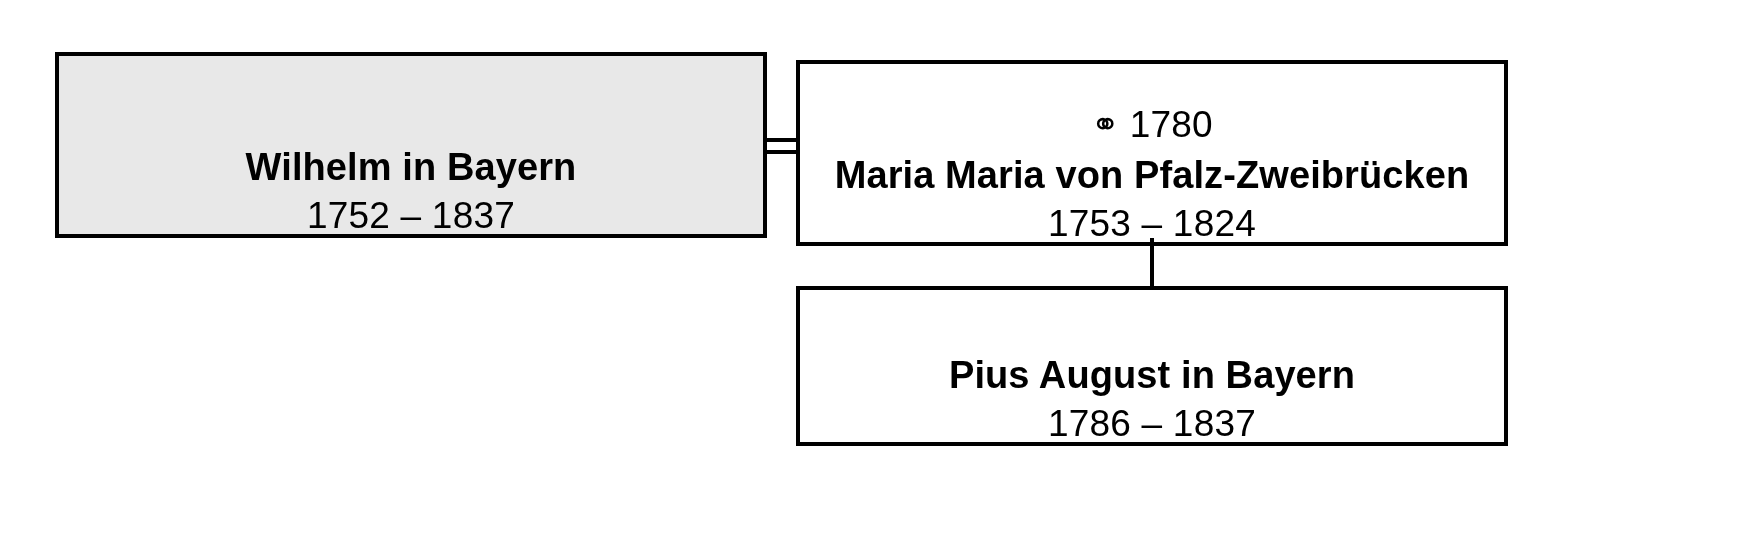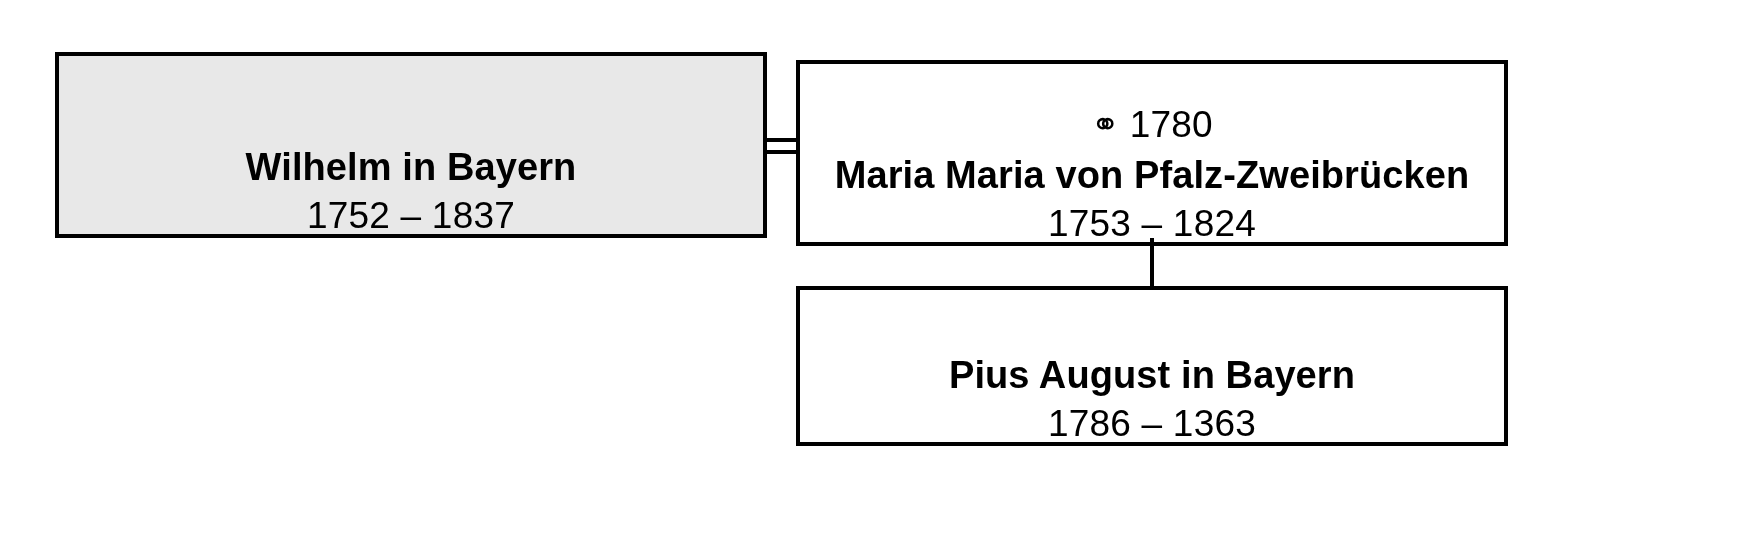--- a/index.html
+++ b/index.html
@@ -103,16 +103,16 @@
       <span class="marriage-glyph">⚭</span><span style="margin-left:10px;">1780</span>
     </span>
     <span class="box-line line-name">Maria Maria von Pfalz-Zweibrücken</span>
     <span class="box-line line-dates">1753 – 1824</span>
   </div>
 
   <div class="connector connector-v" style="left:1150px; top:238px; width:4px; height:50px;"></div>
 
   <div class="person-box no-marriage" style="left:796px; top:286px; width:712px; height:160px;">
     <span class="box-line line-name">Pius August in Bayern</span>
-    <span class="box-line line-dates">1786 – 1363</span>
+    <span class="box-line line-dates">1786 – 1837</span>
   </div>
 
 </div>
 
 </body></html>

